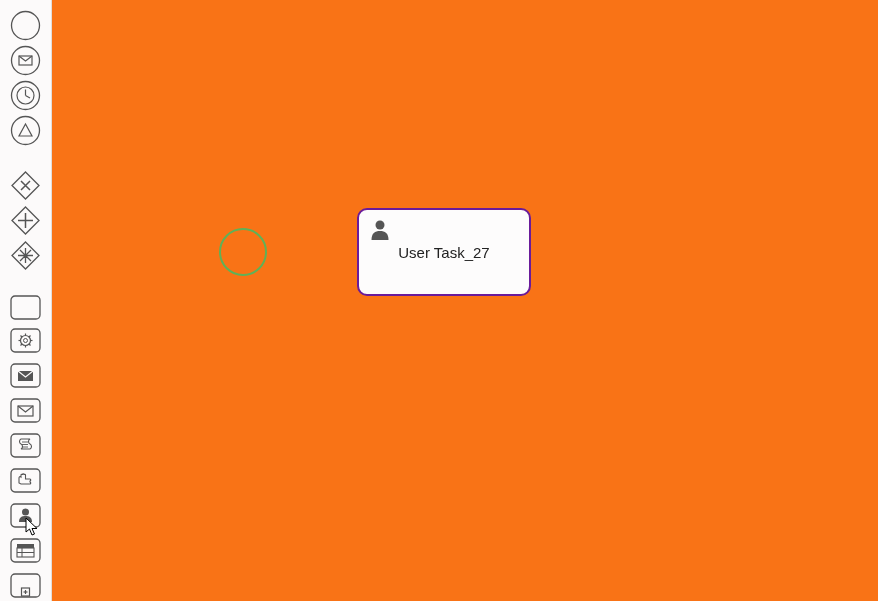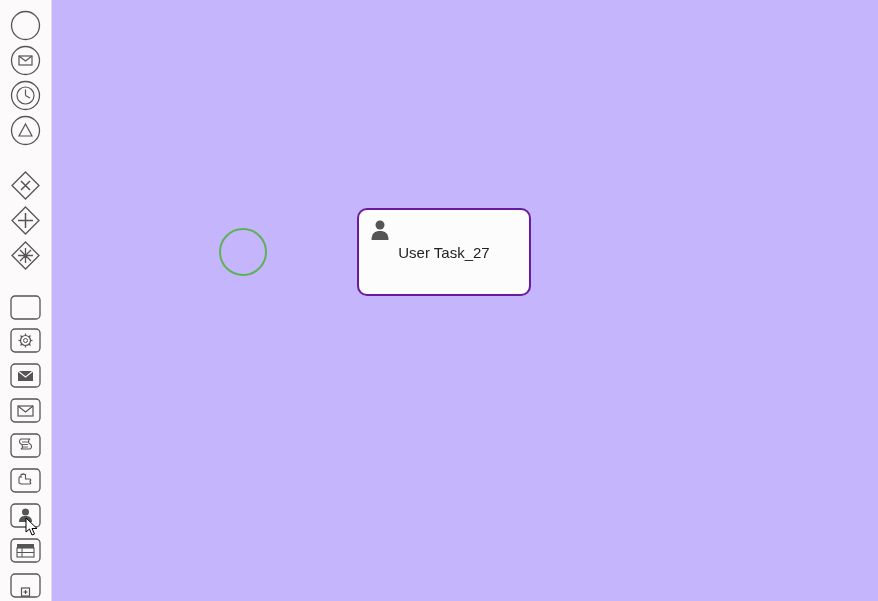--- a/index.html
+++ b/index.html
@@ -35,21 +35,21 @@
     }
     .palette-gap {
       height: 18px;
     }
     .canvas {
       position: absolute;
       left: 52px;
       top: 0;
       right: 0;
       bottom: 0;
-      background: #c4b5fd;
+      background: #f97316;
     }
     .start-event {
       position: absolute;
       width: 48px;
       height: 48px;
       border: 2.5px solid #5fb158;
       border-radius: 50%;
       background: transparent;
     }
     .task-node {

